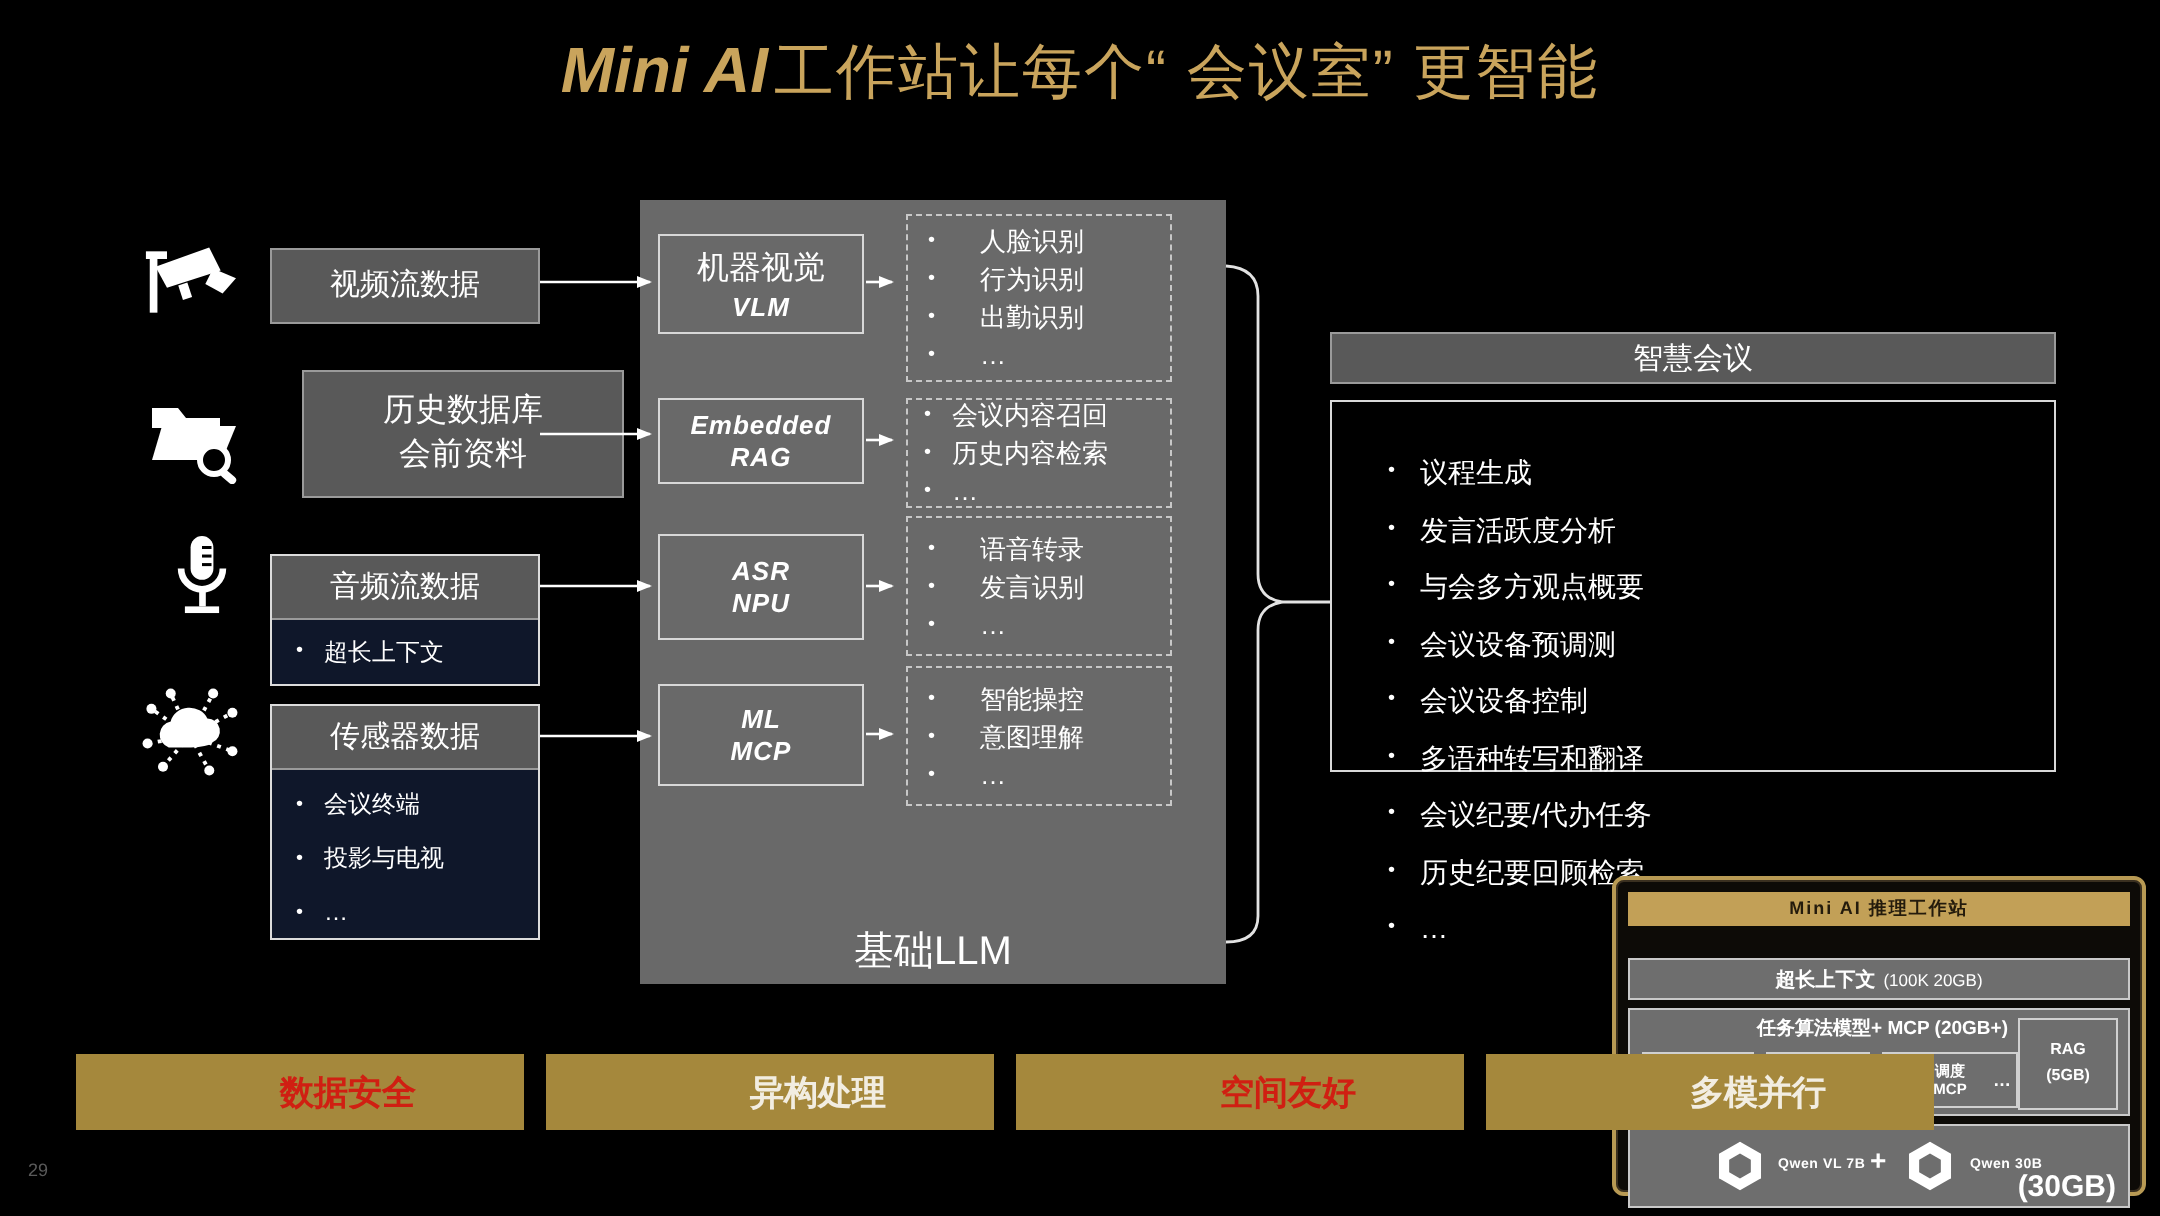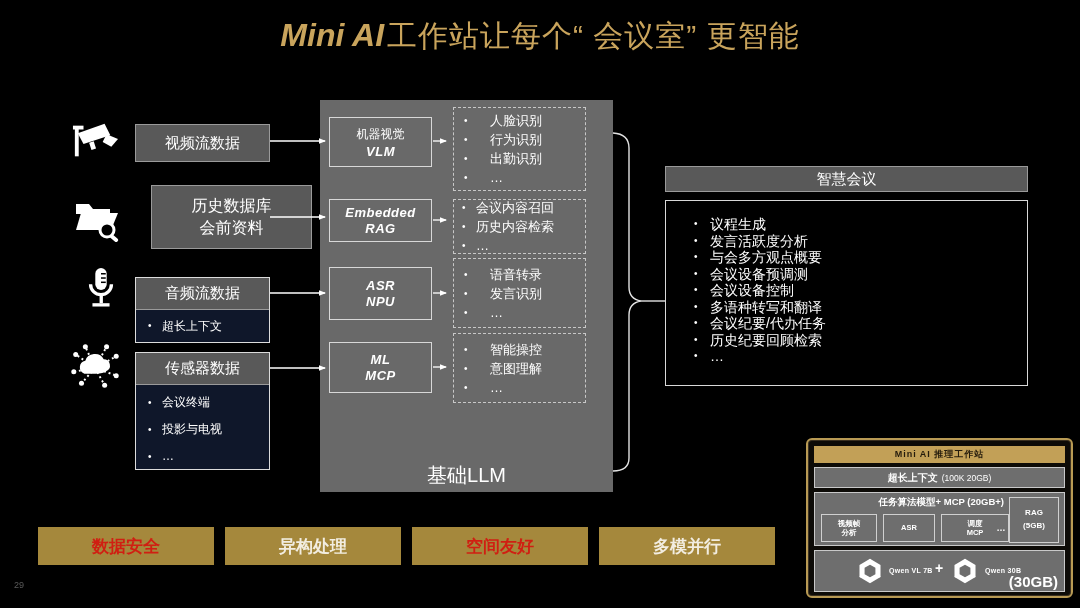--- a/index.html
+++ b/index.html
@@ -21,68 +21,68 @@
   .lgroup ul{margin:0;padding:4px 0 4px 0;list-style:none;}
   .lgroup li{font-size:12px;line-height:24px;padding-left:26px;position:relative;}
   .lgroup.tall li{line-height:27px;}
   .lgroup li::before{content:"•";position:absolute;left:12px;font-size:10px;}
   .licon{position:absolute;}
 
   
   .panel{position:absolute;left:320px;top:100px;width:293px;height:392px;background:#696969;}
   .mod{position:absolute;left:9px;width:103px;border:1px solid #d8d8d8;box-sizing:border-box;
        display:flex;flex-direction:column;align-items:center;justify-content:center;gap:1px;}
-  .mod .cn{font-size:12px;}
+  .mod .cn{font-size:16px;}
   .mod .en{font-size:13px;font-weight:bold;font-style:italic;letter-spacing:.5px;}
   .outs{position:absolute;left:133px;width:133px;border:1px dashed #c8c8c8;box-sizing:border-box;
         display:flex;align-items:center;}
   .outs ul{margin:0;padding:0;list-style:none;width:100%;}
   .outs li{font-size:13px;line-height:19px;position:relative;padding-left:36px;}
   .outs.near li{padding-left:22px;}
   .outs li::before{content:"•";position:absolute;left:10px;font-size:10px;}
   .outs.near li::before{left:8px;}
   .panel-footer{position:absolute;left:0;right:0;bottom:3px;text-align:center;font-size:20px;}
 
   
   .sm-head{position:absolute;left:665px;top:166px;width:363px;height:26px;background:#595959;
            border:1px solid #9a9a9a;box-sizing:border-box;display:flex;align-items:center;
            justify-content:center;font-size:15px;}
   .sm-box{position:absolute;left:665px;top:200px;width:363px;height:186px;background:#000;
           border:1px solid #d9d9d9;box-sizing:border-box;}
   .sm-box ul{margin:0;padding:15px 0 0 0;list-style:none;}
-  .sm-box li{font-size:14px;line-height:16.5px;position:relative;padding-left:44px;}
+  .sm-box li{font-size:14px;line-height:16.5px;position:relative;padding-left:44px;margin-top:12px;}
   .sm-box li::before{content:"•";position:absolute;left:28px;font-size:10px;}
 
   
   .ws{position:absolute;left:806px;top:438px;width:267px;height:160px;box-sizing:border-box;
       border:2px solid #b89a54;border-radius:6px;background:#0d0b07;padding:6px;
       box-shadow:0 0 0 1px #3a3020 inset;}
   .ws-head{height:17px;background:#c2a057;color:#241b0c;font-size:9px;font-weight:bold;
-           display:flex;align-items:center;justify-content:center;letter-spacing:1px;margin-bottom:4px;}
+           display:flex;align-items:center;justify-content:center;letter-spacing:1px;margin-bottom:16px;}
   .ws-row{background:#6e6e6e;border:1px solid #c9c9c9;box-sizing:border-box;position:relative;margin-bottom:4px;}
   .ws-row1{height:21px;display:flex;align-items:center;justify-content:center;gap:4px;font-size:10px;}
   .ws-row1 .note{font-size:8.5px;}
   .ws-row2{height:54px;}
   .ws-row2 .t{position:absolute;top:3px;left:0;right:60px;text-align:right;font-size:9.5px;font-weight:bold;}
   .chip{position:absolute;top:21px;height:28px;background:#6e6e6e;border:1px solid #d0d0d0;
         box-sizing:border-box;display:flex;align-items:center;justify-content:center;
         font-size:7.5px;font-weight:bold;text-align:center;white-space:pre-line;line-height:1.25;}
   .rag{position:absolute;right:5px;top:4px;width:50px;height:46px;background:#6e6e6e;
        border:1px solid #d0d0d0;box-sizing:border-box;display:flex;align-items:center;
        justify-content:center;font-size:8px;font-weight:bold;text-align:center;white-space:pre-line;line-height:1.6;}
   .dots{position:absolute;top:30px;left:179px;width:14px;font-size:9px;font-weight:bold;text-align:center;}
   .ws-row3{height:42px;margin-bottom:0;}
   .ws-row3 .mname{position:absolute;top:16px;font-size:7px;font-weight:bold;letter-spacing:.3px;}
   .ws-row3 .plus{position:absolute;top:9px;font-size:14px;font-weight:bold;}
   .ws-row3 .total{position:absolute;right:6px;bottom:1px;font-size:15px;font-weight:bold;}
 
   
   .btnrow{position:absolute;left:38px;top:527px;display:flex;gap:11px;}
   .gbtn{width:176px;height:38px;background:#a5883c;border:none;display:flex;align-items:center;
-        justify-content:center;font-size:17px;font-weight:bold;font-family:"Liberation Sans",sans-serif;}
+        justify-content:center;font-size:17px;font-weight:bold;font-family:"Liberation Sans",sans-serif;padding-left:48px;}
 
   .pagenum{position:absolute;left:14px;top:580px;font-size:9px;color:#5a5a5a;}
   svg.overlay{position:absolute;left:0;top:0;pointer-events:none;}
 </style>
 </head>
 <body>
 
 <div class="slide">
 
   <div class="title">

